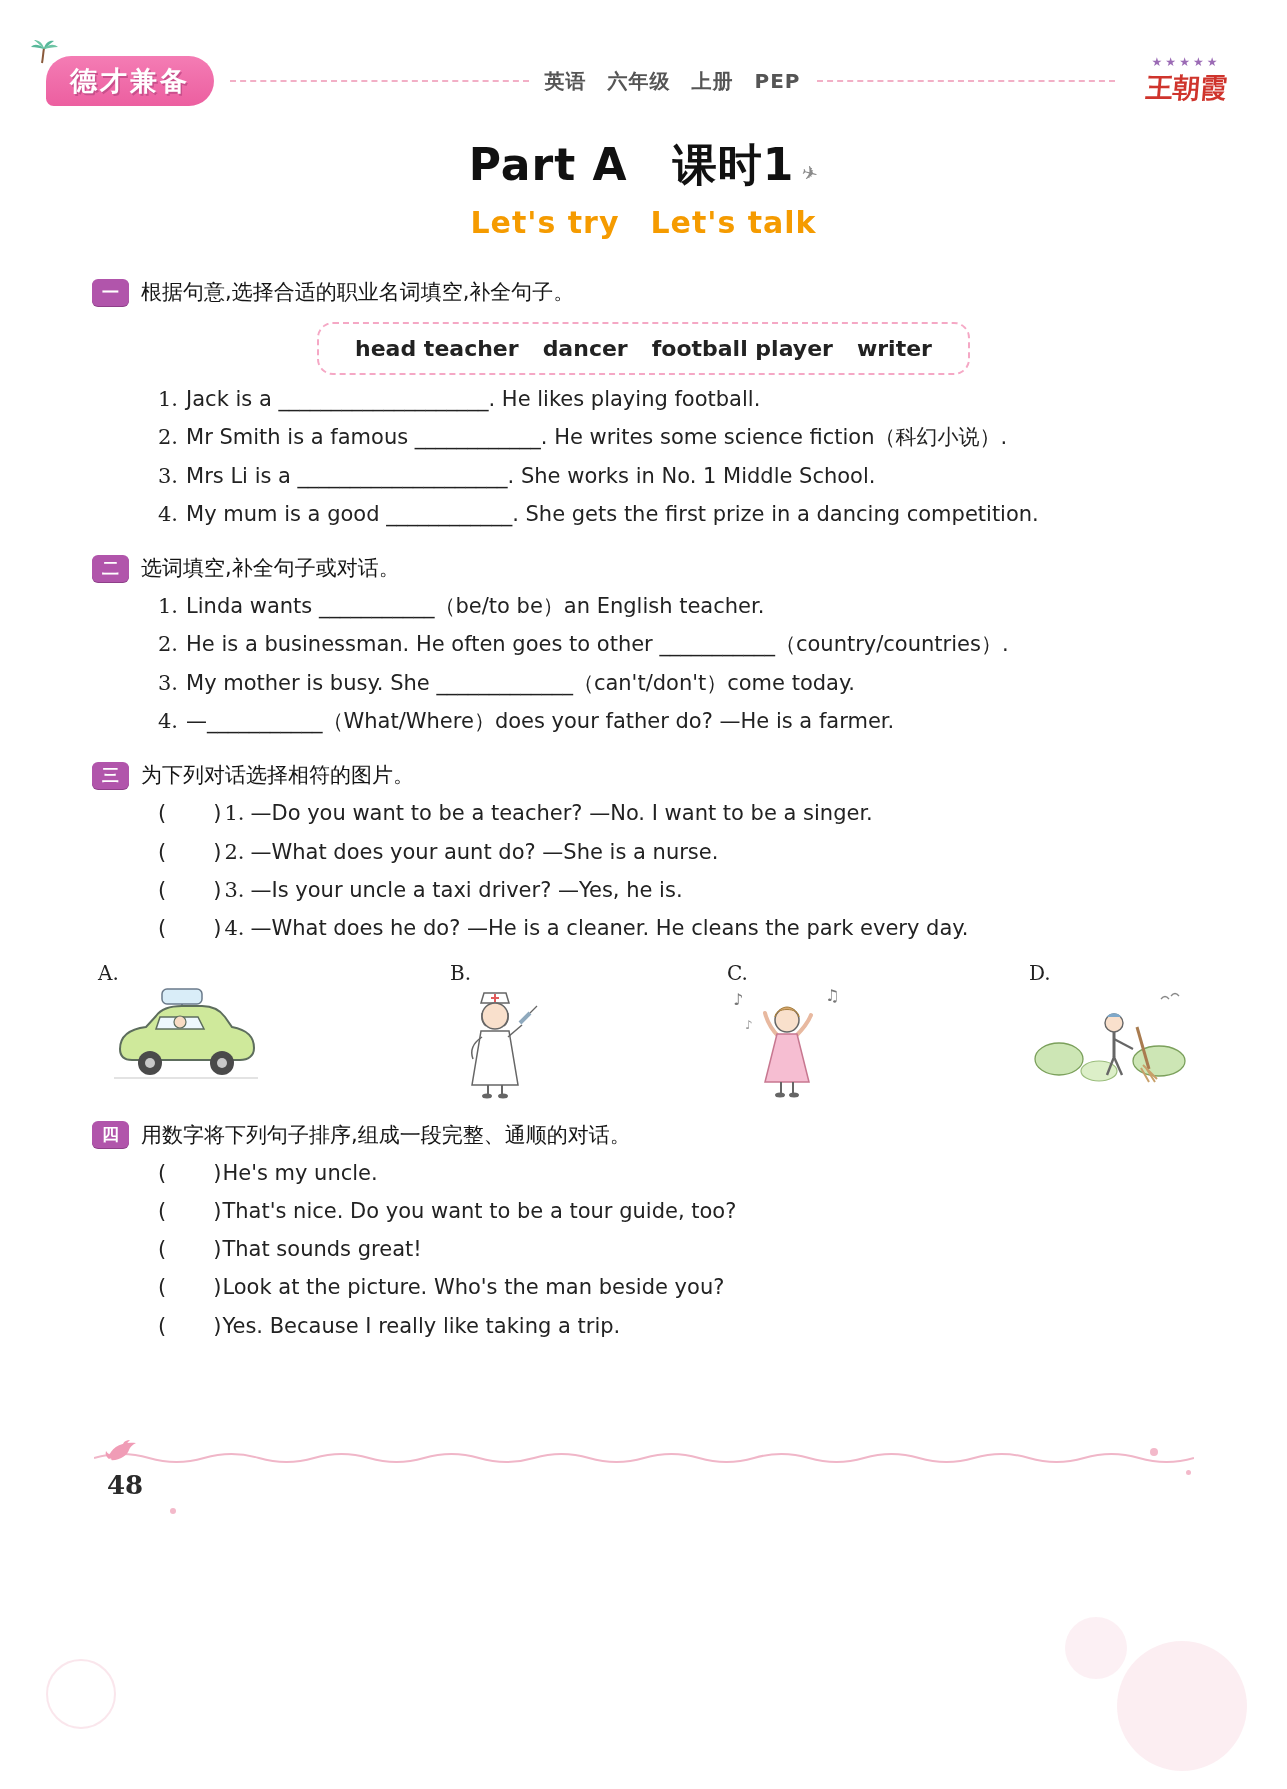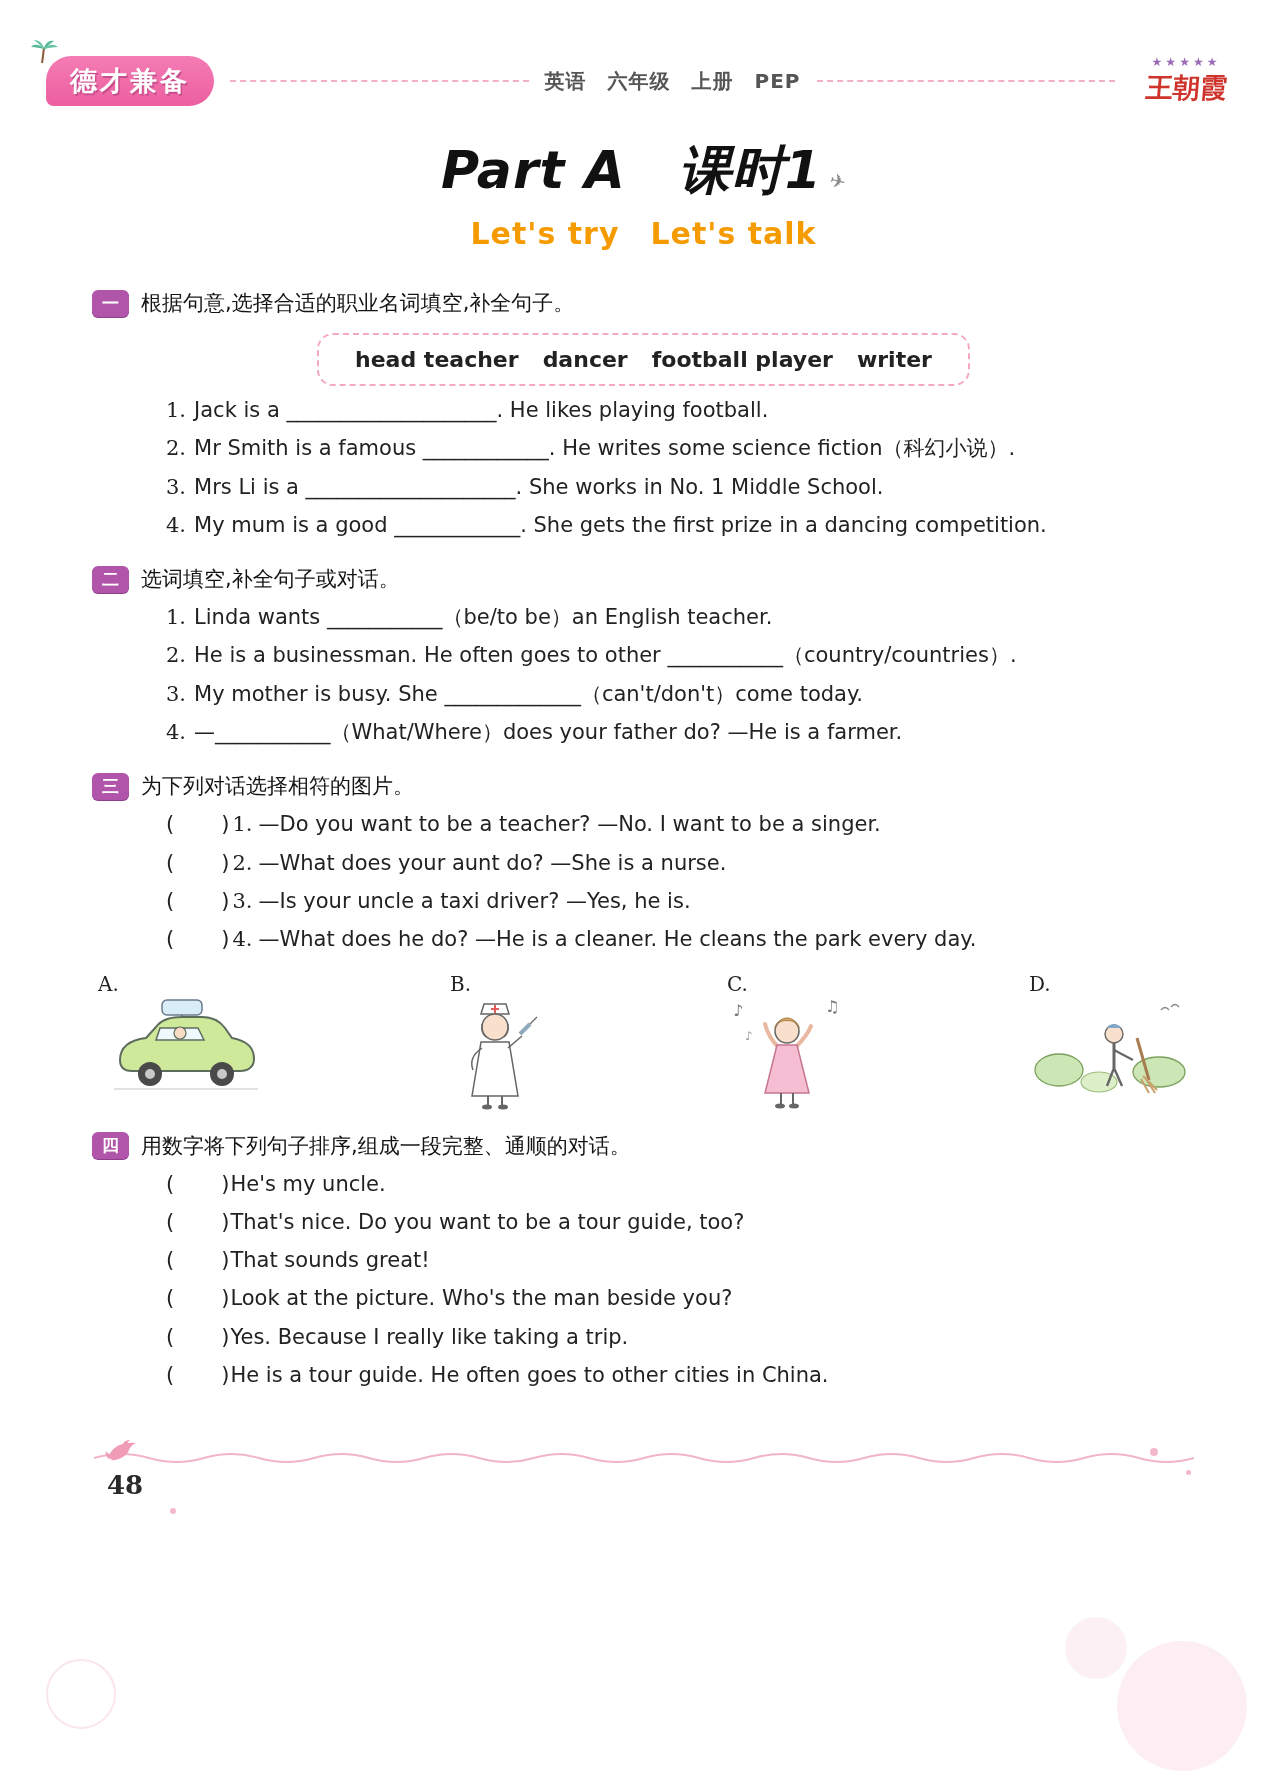--- a/index.html
+++ b/index.html
@@ -27,21 +27,21 @@
   .brand-right { display: flex; flex-direction: column; align-items: center; min-width: 110px; }
   .brand-right .stars { color: #9b6bb5; font-size: 12px; letter-spacing: 3px; line-height: 1; }
   .brand-right .name {
     color: #cf342c; font-size: 27px; font-weight: bold;
     font-family: "DejaVu Serif", serif; transform: skewX(-5deg);
     margin-top: 2px; white-space: nowrap;
   }
 
   
   .title-wrap { text-align: center; margin-top: 30px; }
-  .title-main { font-size: 52px; font-weight: bold; color: #111; letter-spacing: 1px; font-style: italic; }
+  .title-main { font-size: 44px; font-weight: bold; color: #111; letter-spacing: 1px; }
   .plane { font-size: 19px; color: #8a8a8a; margin-left: 8px; display: inline-block; transform: rotate(14deg); }
   .title-sub { margin-top: 8px; color: #f59b00; font-size: 30px; font-weight: bold; letter-spacing: 1px; }
 
   
   .content { padding: 0 92px; }
   .section-header { display: flex; align-items: center; gap: 12px; }
   .badge {
     min-width: 37px; height: 27px; background: #b155ab; color: #fff;
     border-radius: 6px; display: flex; align-items: center; justify-content: center;
     font-size: 17px; font-weight: bold; box-shadow: 0 1px 0 #8e3f89;
@@ -49,21 +49,21 @@
   .instruction { font-size: 21px; color: #141414; font-weight: normal; }
 
   .word-box {
     margin: 16px auto 4px auto; width: max-content;
     border: 2px dashed #f5a8c5; border-radius: 16px;
     padding: 12px 36px; display: flex; gap: 24px;
     font-size: 22px; font-weight: bold; color: #222;
   }
 
   .items { margin-top: 6px; margin-left: 62px; }
-  .item { font-size: 21px; line-height: 1.3; margin: 11px 12px; color: #222; }
+  .item { font-size: 21px; line-height: 1.3; margin: 11px 4px; color: #222; }
   .num { font-family: "DejaVu Serif", serif; margin-right: 8px; color: #222; }
   .paren { white-space: pre; letter-spacing: 1px; }
   .s3 .num { margin-left: 2px; margin-right: 6px; }
 
   .sec-1 { margin-top: 34px; }
   .sec-2 { margin-top: 26px; }
   .sec-3 { margin-top: 26px; }
   .sec-4 { margin-top: 22px; }
 
   
@@ -239,21 +239,20 @@
     <div class="section-header">
       <span class="badge">四</span>
       <span class="instruction">用数字将下列句子排序,组成一段完整、通顺的对话。</span>
     </div>
     <div class="items">
       <div class="item"><span class="paren">(      )</span><span class="txt">He's my uncle.</span></div>
       <div class="item"><span class="paren">(      )</span><span class="txt">That's nice. Do you want to be a tour guide, too?</span></div>
       <div class="item"><span class="paren">(      )</span><span class="txt">That sounds great!</span></div>
       <div class="item"><span class="paren">(      )</span><span class="txt">Look at the picture. Who's the man beside you?</span></div>
       <div class="item"><span class="paren">(      )</span><span class="txt">Yes. Because I really like taking a trip.</span></div>
-      <div class="item"><span class="paren">(      )</span><span class="txt">He is a tour guide. He often goes to other cities in China.</span></div>
     </div>
   </div>
 
 </div>
 
 <span class="wave">
   <svg width="1100" height="16" viewBox="0 0 1100 16">
     <path d="M0 8 Q27.5 0 55 8 T110 8 T165 8 T220 8 T275 8 T330 8 T385 8 T440 8 T495 8 T550 8 T605 8 T660 8 T715 8 T770 8 T825 8 T880 8 T935 8 T990 8 T1045 8 T1100 8" stroke="#f0b6c8" stroke-width="2" fill="none"></path>
   </svg>
 </span>

